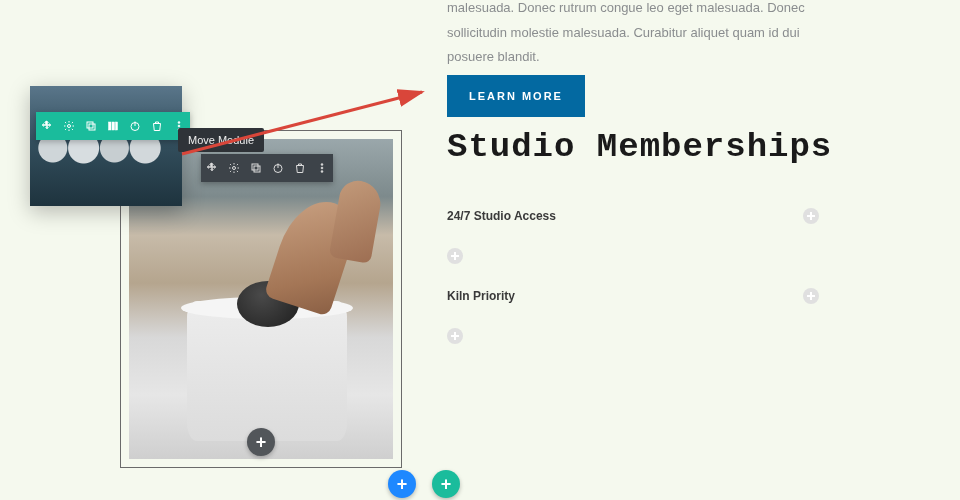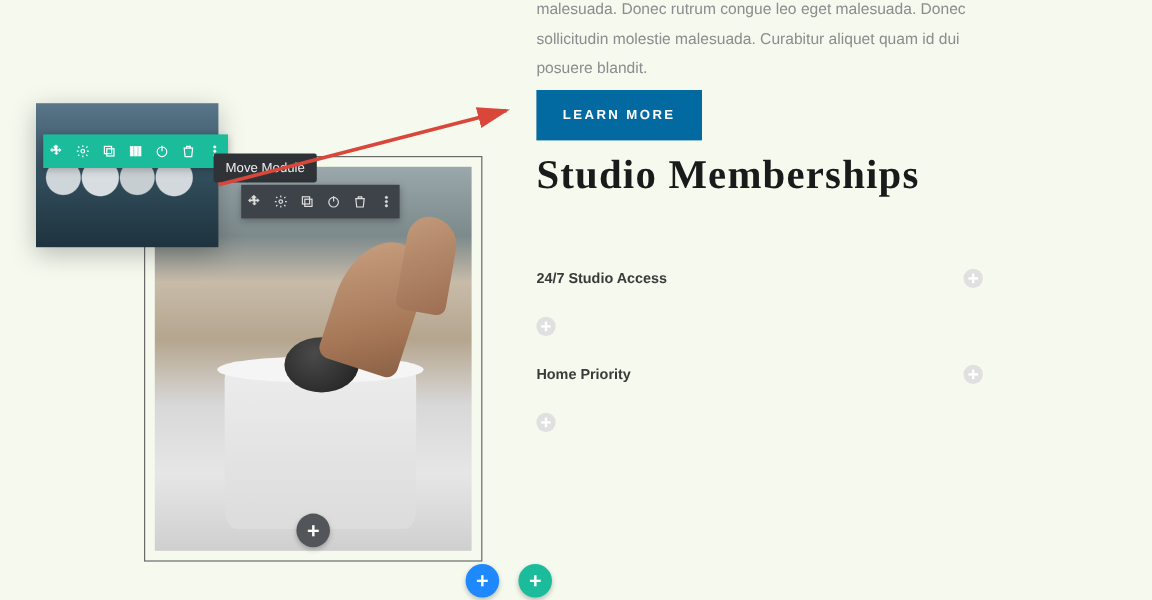--- a/index.html
+++ b/index.html
@@ -16,24 +16,24 @@
   .intro { position: absolute; left: 447px; top: -4px; width: 380px; font-size: 13px; line-height: 1.9; }
   .learn-btn {
     position: absolute; left: 447px; top: 54px;
     background: #0369a1; color: #fff;
     padding: 15px 22px; font-size: 11px; letter-spacing: 2px; font-weight: 600;
     cursor: pointer;
     margin-top: 21px;
   }
   .membership-heading {
     position: absolute; left: 447px; top: 128px;
-    font-family: Liberation Serif, serif;
+    font-family: Liberation Mono, monospace;
     font-size: 34px; color: #1a1a1a; font-weight: 700; letter-spacing: 1px;
   }
-  .accordion { position: absolute; left: 447px; top: 212px; width: 372px; }
+  .accordion { position: absolute; left: 447px; top: 196px; width: 372px; }
   .acc-item { display: flex; justify-content: space-between; align-items: center; padding: 12px 0; }
   .acc-label { font-size: 12px; font-weight: 600; color: #3a3a3a; }
   .acc-plus {
     width: 16px; height: 16px; border-radius: 50%;
     background: #e0e0e0; position: relative; flex-shrink: 0;
   }
   .acc-plus::before, .acc-plus::after {
     content: ""; position: absolute; background: #fff;
   }
   .acc-plus::before { width: 8px; height: 2px; left: 4px; top: 7px; }
@@ -148,21 +148,21 @@
 
 <div class="accordion">
   <div class="acc-item">
     <span class="acc-label">24/7 Studio Access</span>
     <span class="acc-plus"></span>
   </div>
   <div class="acc-item">
     <span class="acc-plus"></span>
   </div>
   <div class="acc-item">
-    <span class="acc-label">Home Priority</span>
+    <span class="acc-label">Kiln Priority</span>
     <span class="acc-plus"></span>
   </div>
   <div class="acc-item">
     <span class="acc-plus"></span>
   </div>
 </div>
 
 <div class="module-frame">
   <div class="img">
     <div class="bucket"></div>

